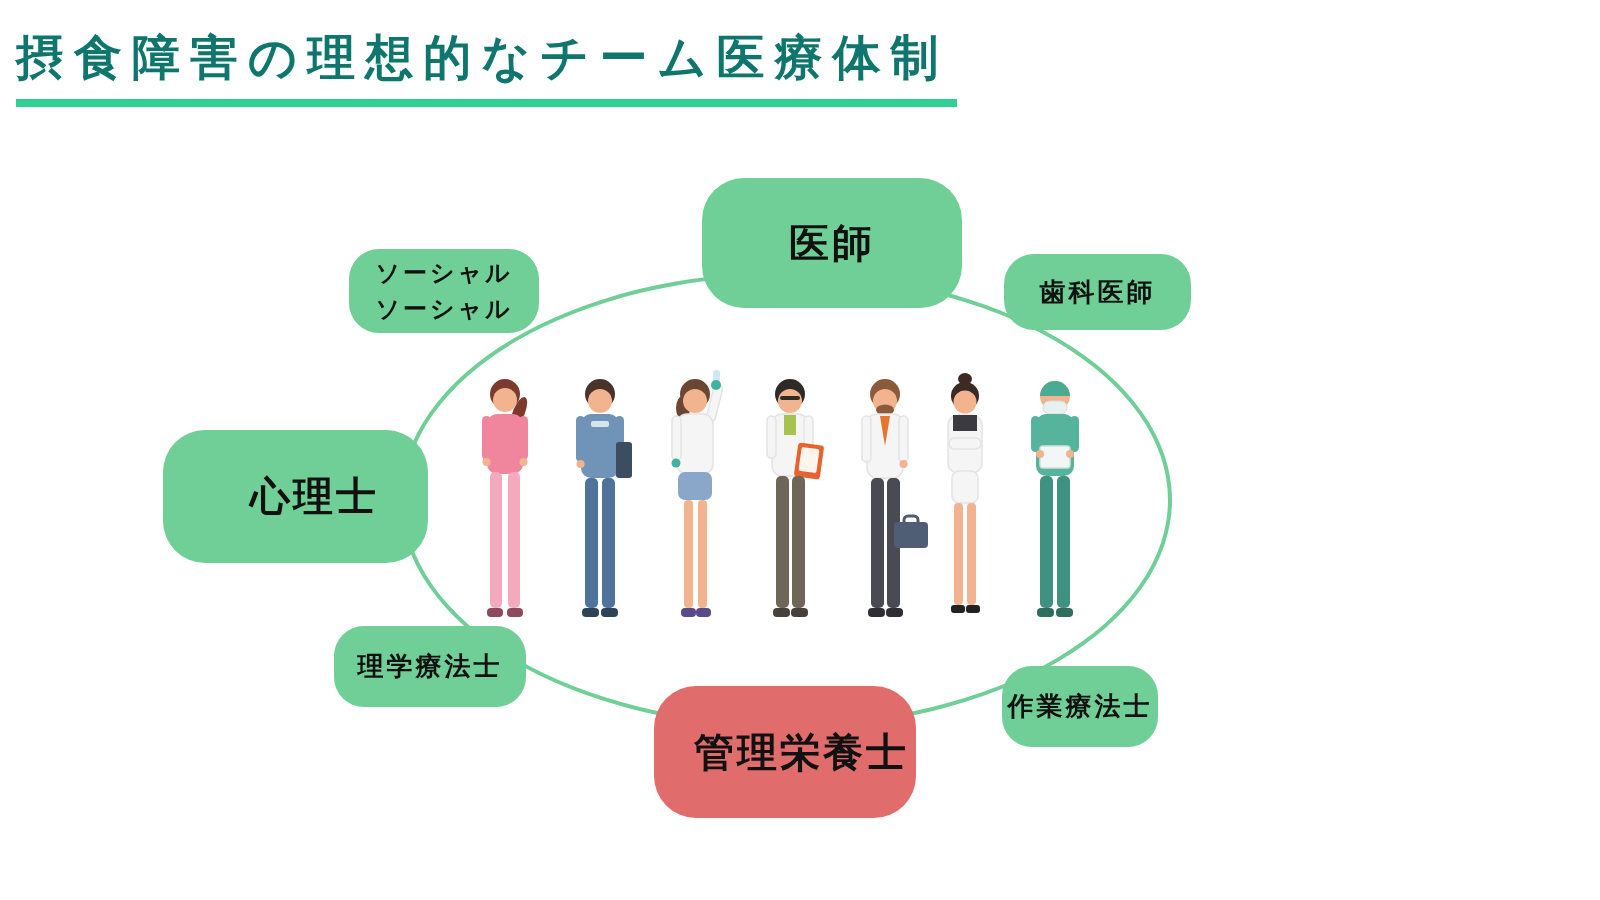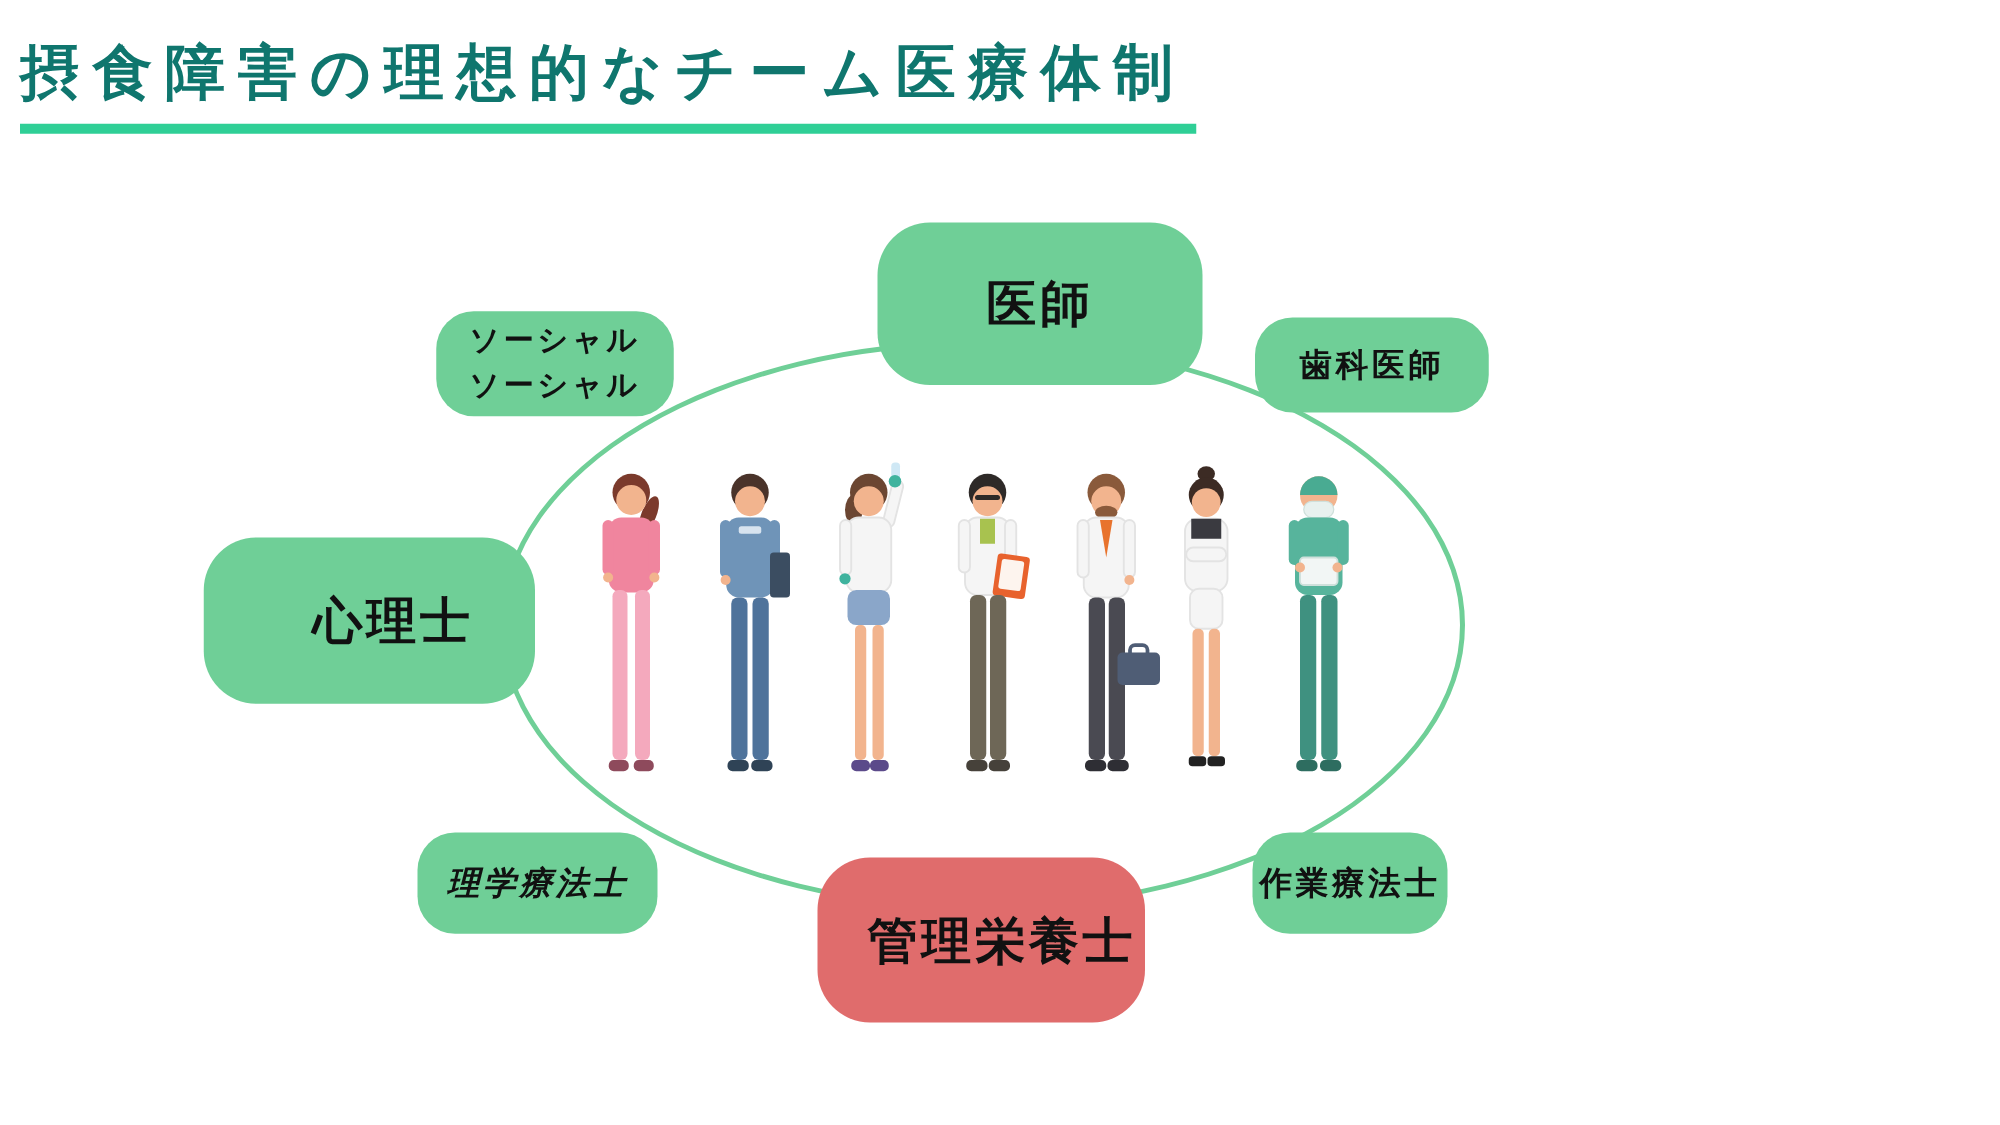--- a/index.html
+++ b/index.html
@@ -67,21 +67,21 @@
   }
   .role-box.red { background: var(--red, #E06C6C); }
   .role-box.lg { font-size: 40px; border-radius: 42px; }
   .role-box.sm { font-size: 26px; border-radius: 30px; }
   #box-doctor                 { left: 655px;  top: 178px; width: 260px; height: 130px; margin-left: 47px; }
   #box-social-worker          { left: 333px;  top: 249px; width: 190px; height: 84px;
                                 font-size: 24px; line-height: 1.5; border-radius: 30px; margin-left: 16px; }
   #box-dentist                { left: 1004px; top: 254px; width: 187px; height: 76px; }
   #box-psychologist           { left: 163px;  top: 430px; width: 265px; height: 133px; padding-left: 38px; }
   #box-nurse                  { left: 1140px; top: 430px; width: 265px; height: 133px; }
-  #box-physical-therapist     { left: 334px;  top: 666px; width: 192px; height: 81px; font-style: italic; }
+  #box-physical-therapist     { left: 334px;  top: 626px; width: 192px; height: 81px; }
   #box-occupational-therapist { left: 1002px; top: 666px; width: 156px; height: 81px; }
   #box-dietitian              { left: 654px;  top: 686px; width: 262px; height: 132px; padding-left: 33px; }
 </style>
 </head>
 <body>
 
 <div class="canvas">
 
   <h1 class="title">摂食障害の理想的なチーム医療体制</h1>
   <div class="title-underline"></div>

